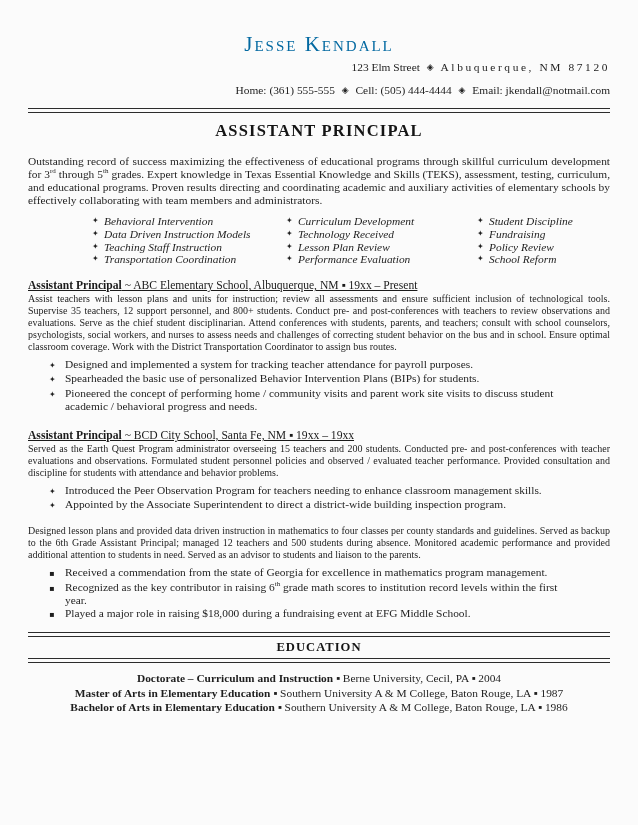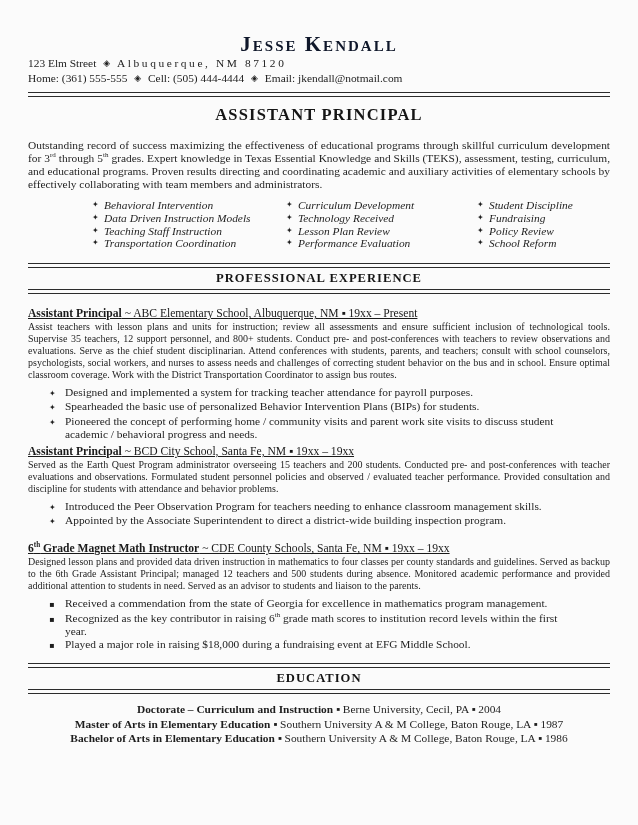--- a/index.html
+++ b/index.html
@@ -9,30 +9,30 @@
     font-family: "Liberation Serif", "DejaVu Serif", serif;
     color: #1e1e1e;
     overflow: hidden;
   }
   .page { padding: 32px 28px 0 28px; }
 
   
   .name {
     text-align: center;
     font-variant: small-caps;
-    font-weight: bold;
+    font-weight: normal;
     font-size: 21px;
     line-height: 24px;
     letter-spacing: 2px;
-    color: #0f172a;
+    color: #0369a1;
   }
   .addr-line, .contact-line {
-    text-align: left;
+    text-align: right;
     font-size: 11.4px;
-    line-height: 14px;
+    line-height: 22px;
     color: #222;
   }
   .addr-city { letter-spacing: 2.6px; }
   .diamond { font-family: "DejaVu Sans", sans-serif; font-size: 9px; padding: 0 4px; position: relative; top: -1px; }
 
   
   .xrule { height: 3px; border-top: 1.2px solid #2c2c2c; border-bottom: 1.2px solid #2c2c2c; }
   .head-rule { margin-top: 6px; }
 
   
@@ -175,62 +175,56 @@
           <span class="blt">✦</span>
           <span>Policy Review</span>
         </div>
       <div class="skill-item">
           <span class="blt">✦</span>
           <span>School Reform</span>
         </div>
     </div>
   </div>
 
-  <div class="section-h">
-    <div class="xrule"></div>
-    <div class="stitle">PROFESSIONAL EXPERIENCE</div>
-    <div class="xrule"></div>
-  </div>
 
   <div class="job">
     <div class="job-head"><span class="jt">Assistant Principal</span><span> ~ ABC Elementary School, Albuquerque, NM ▪ 19xx – Present</span></div>
     <div class="job-desc">Assist teachers with lesson plans and units for instruction; review all assessments and ensure sufficient inclusion of technological tools. Supervise 35 teachers, 12 support personnel, and 800+ students. Conduct pre- and post-conferences with teachers to review observations and evaluations. Serve as the chief student disciplinarian. Attend conferences with students, parents, and teachers; consult with school counselors, psychologists, social workers, and nurses to assess needs and challenges of correcting student behavior on the bus and in school. Ensure optimal classroom coverage. Work with the District Transportation Coordinator to assign bus routes.</div>
     <div class="bullets">
       <div class="b-row">
           <span class="blt">✦</span>
           <span class="btxt">Designed and implemented a system for tracking teacher attendance for payroll purposes.</span>
         </div>
       <div class="b-row">
           <span class="blt">✦</span>
           <span class="btxt">Spearheaded the basic use of personalized Behavior Intervention Plans (BIPs) for students.</span>
         </div>
       <div class="b-row">
           <span class="blt">✦</span>
           <span class="btxt">Pioneered the concept of performing home / community visits and parent work site visits to discuss student academic / behavioral progress and needs.</span>
         </div>
     </div>
   </div>
 
-  <div class="job" style="margin-top:3px;">
+  <div class="job" style="margin-top:15px;">
     <div class="job-head"><span class="jt">Assistant Principal</span><span> ~ BCD City School, Santa Fe, NM ▪ 19xx – 19xx</span></div>
     <div class="job-desc">Served as the Earth Quest Program administrator overseeing 15 teachers and 200 students. Conducted pre- and post-conferences with teacher evaluations and observations. Formulated student personnel policies and observed / evaluated teacher performance. Provided consultation and discipline for students with attendance and behavior problems.</div>
     <div class="bullets">
       <div class="b-row">
           <span class="blt">✦</span>
           <span class="btxt">Introduced the Peer Observation Program for teachers needing to enhance classroom management skills.</span>
         </div>
       <div class="b-row">
           <span class="blt">✦</span>
           <span class="btxt">Appointed by the Associate Superintendent to direct a district-wide building inspection program.</span>
         </div>
     </div>
   </div>
 
   <div class="job" style="margin-top:13px;">
-    <div class="job-head"><span class="jt"><span>6</span><span class="sup">th</span><span> Grade Magnet Math Instructor</span></span><span> ~ CDE County Schools, Santa Fe, NM ▪ 19xx – 19xx</span></div>
     <div class="job-desc">Designed lesson plans and provided data driven instruction in mathematics to four classes per county standards and guidelines. Served as backup to the 6th Grade Assistant Principal; managed 12 teachers and 500 students during absence. Monitored academic performance and provided additional attention to students in need. Served as an advisor to students and liaison to the parents.</div>
     <div class="bullets">
       <div class="b-row">
           <span class="blt">▪</span>
           <span class="btxt"><span>Received a commendation from the state of Georgia for excellence in mathematics program management.</span><span class="sup"></span><span></span></span>
         </div>
       <div class="b-row">
           <span class="blt">▪</span>
           <span class="btxt"><span>Recognized as the key contributor in raising 6</span><span class="sup">th</span><span> grade math scores to institution record levels within the first year.</span></span>
         </div>

